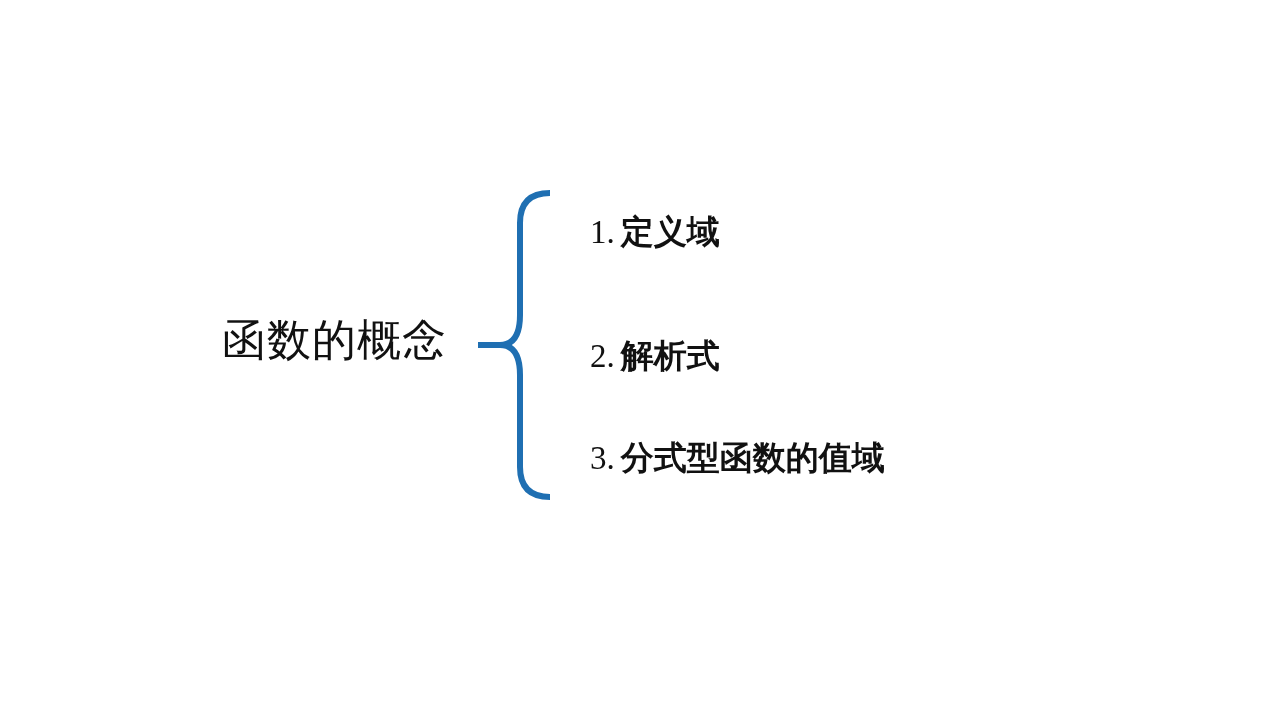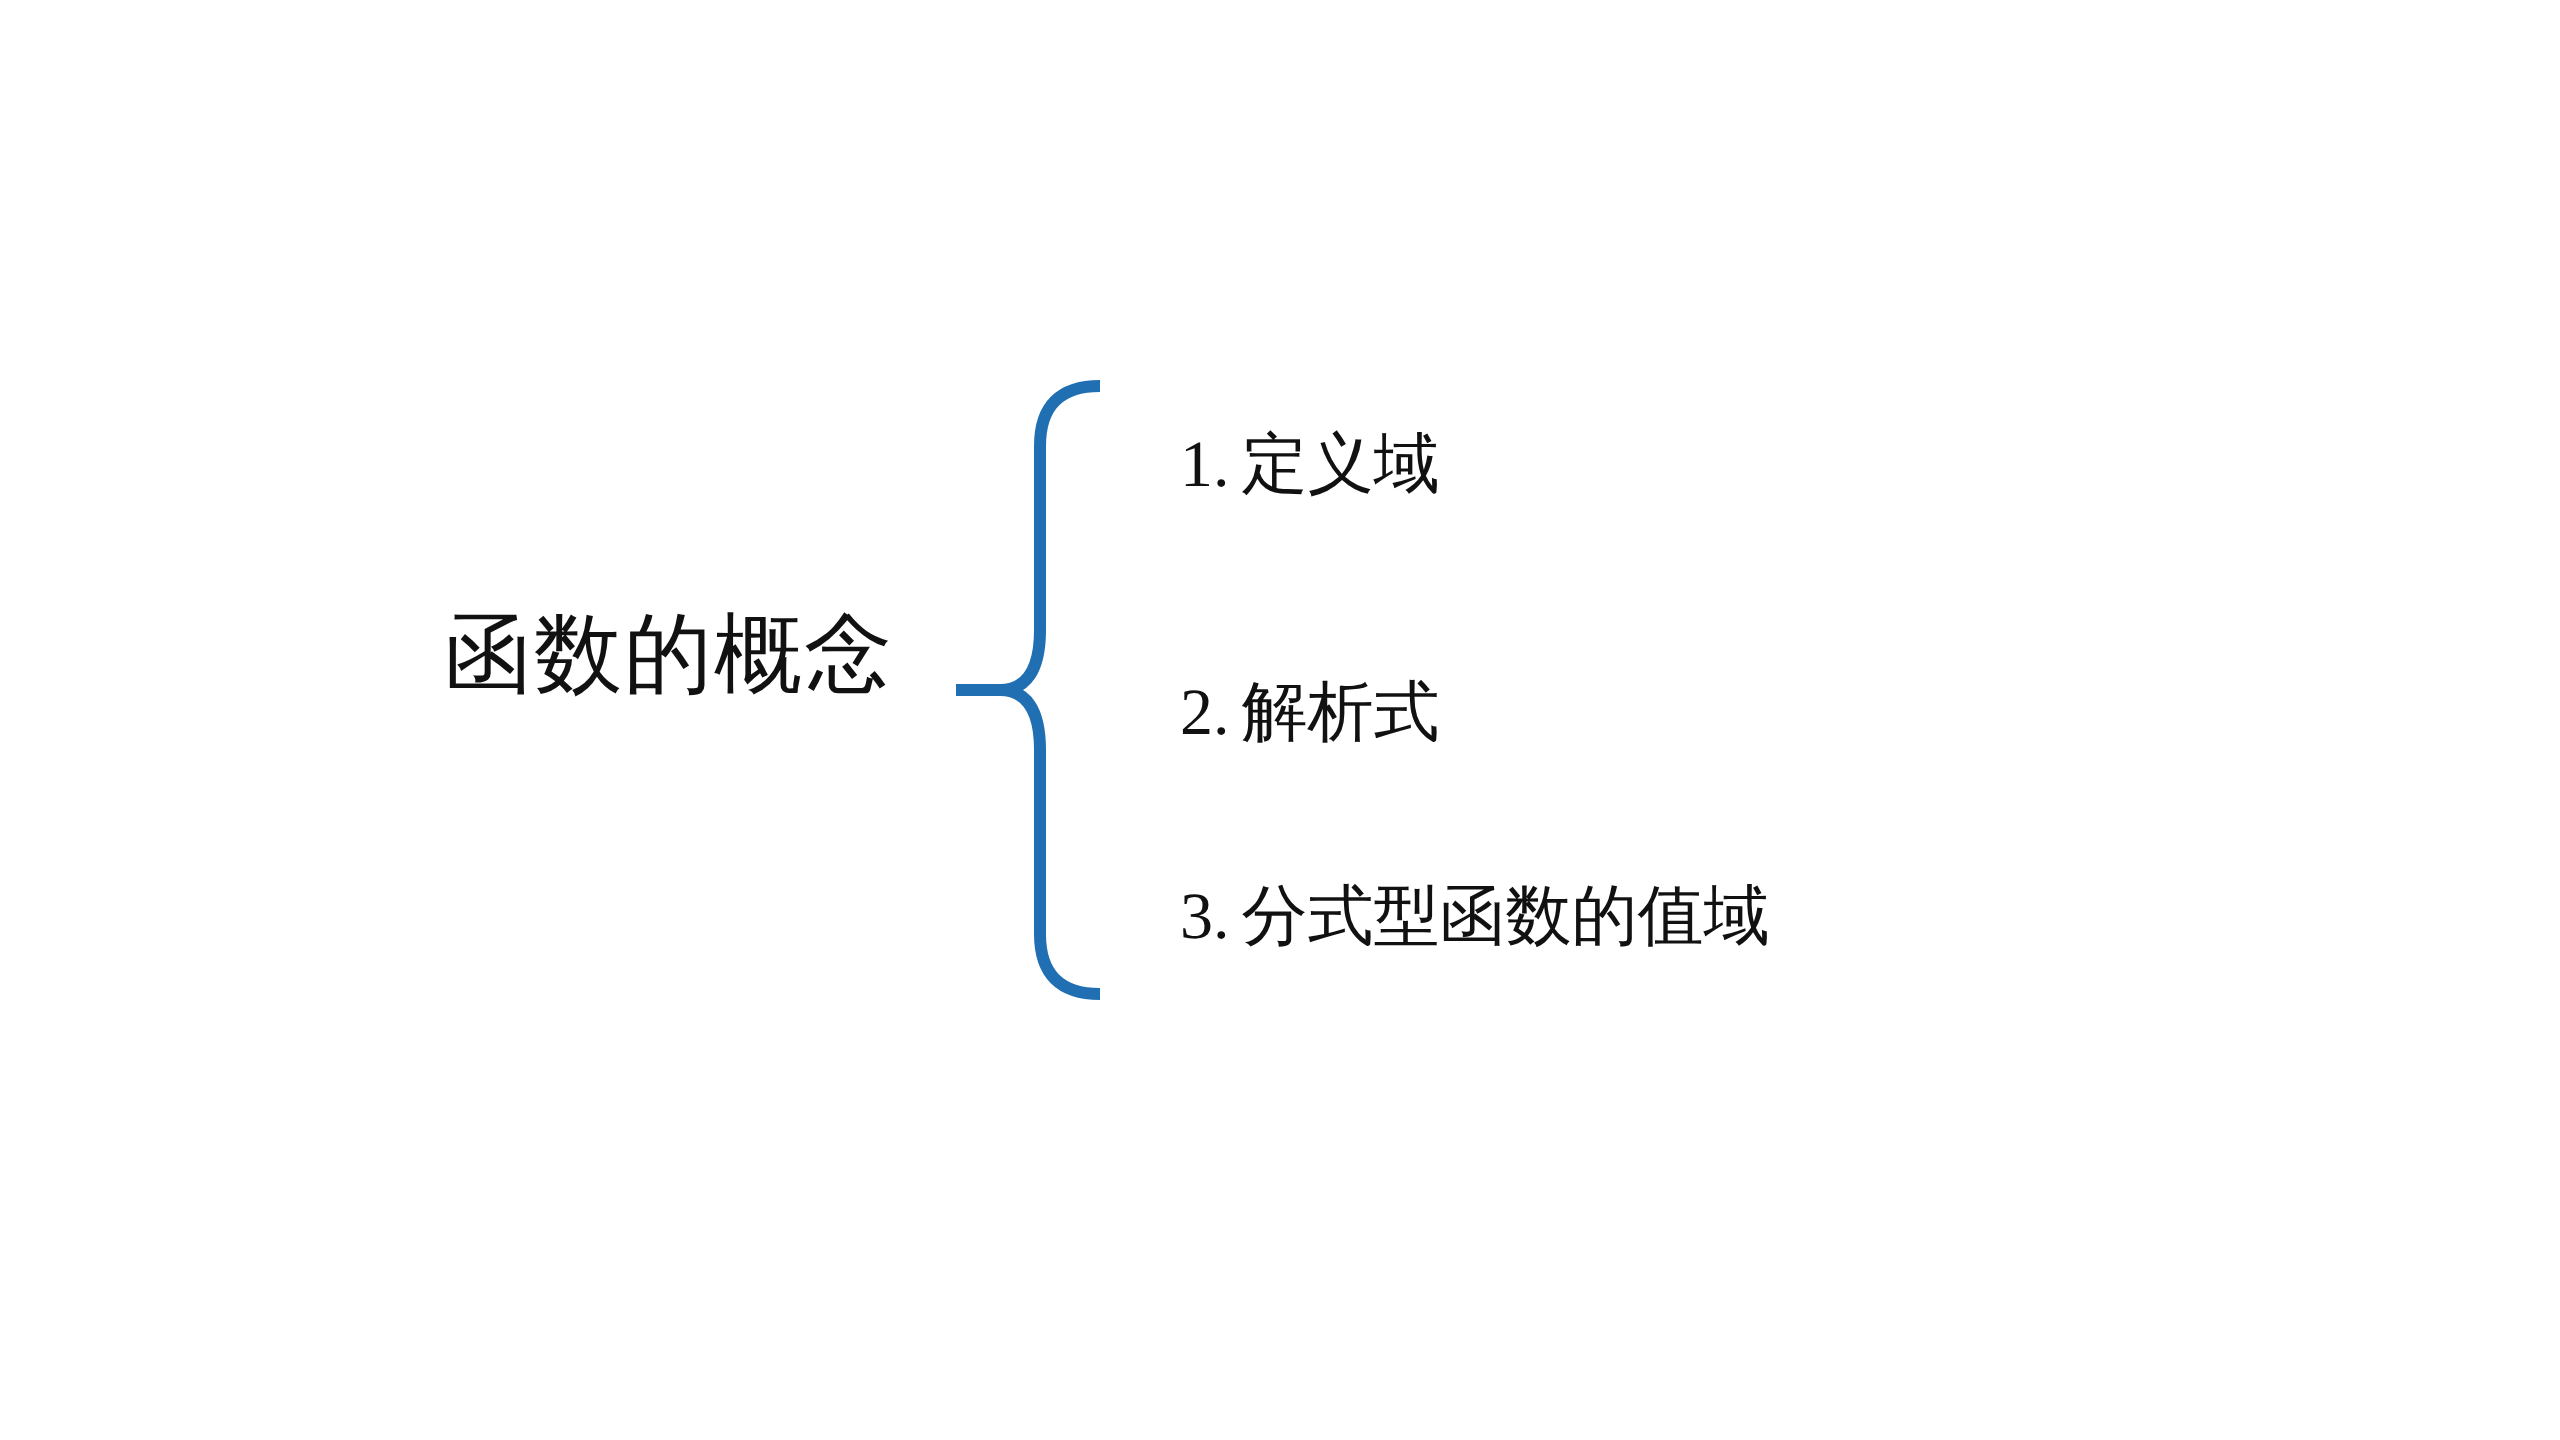--- a/index.html
+++ b/index.html
@@ -1,23 +1,23 @@
 <!DOCTYPE html>
 <html><head>
   <meta charset="utf-8">
   <style>
     html, body { margin:0; padding:0; }
     body { width:1280px; height:720px; background:#ffffff; position:relative; overflow:hidden;
       font-family: "DejaVu Serif", "Liberation Serif", serif; color:#111; }
-    .root-label { position:absolute; left:222px; top:301px; font-size:44px; line-height:54px;
+    .root-label { position:absolute; left:222px; top:313px; font-size:44px; line-height:54px;
       font-family: "DejaVu Sans", "Liberation Sans", sans-serif; letter-spacing:1px; }
     .brace { position:absolute; left:470px; top:185px; }
     .item { position:absolute; left:590px; font-size:33px; line-height:40px; }
     .item .num { font-family: "Liberation Serif", "DejaVu Serif", serif; }
-    .item .txt { font-family: "DejaVu Sans", "Liberation Sans", sans-serif; margin-left:6px; }
+    .item .txt { font-family: "DejaVu Sans", "Liberation Sans", sans-serif; margin-left:6px;font-weight:bold; }
   </style>
 </head>
 <body>
 
 <div>
   <div class="root-label">函数的概念</div>
 
   <svg class="brace" width="90" height="320" viewBox="0 0 90 320">
     <path d="M80 8 Q50 8 50 38 L50 130 Q50 160 30 160 L8 160 M30 160 Q50 160 50 190 L50 282 Q50 312 80 312" fill="none" stroke="#1f6fb2" stroke-width="6" stroke-linecap="butt" stroke-linejoin="round"></path>
   </svg>

